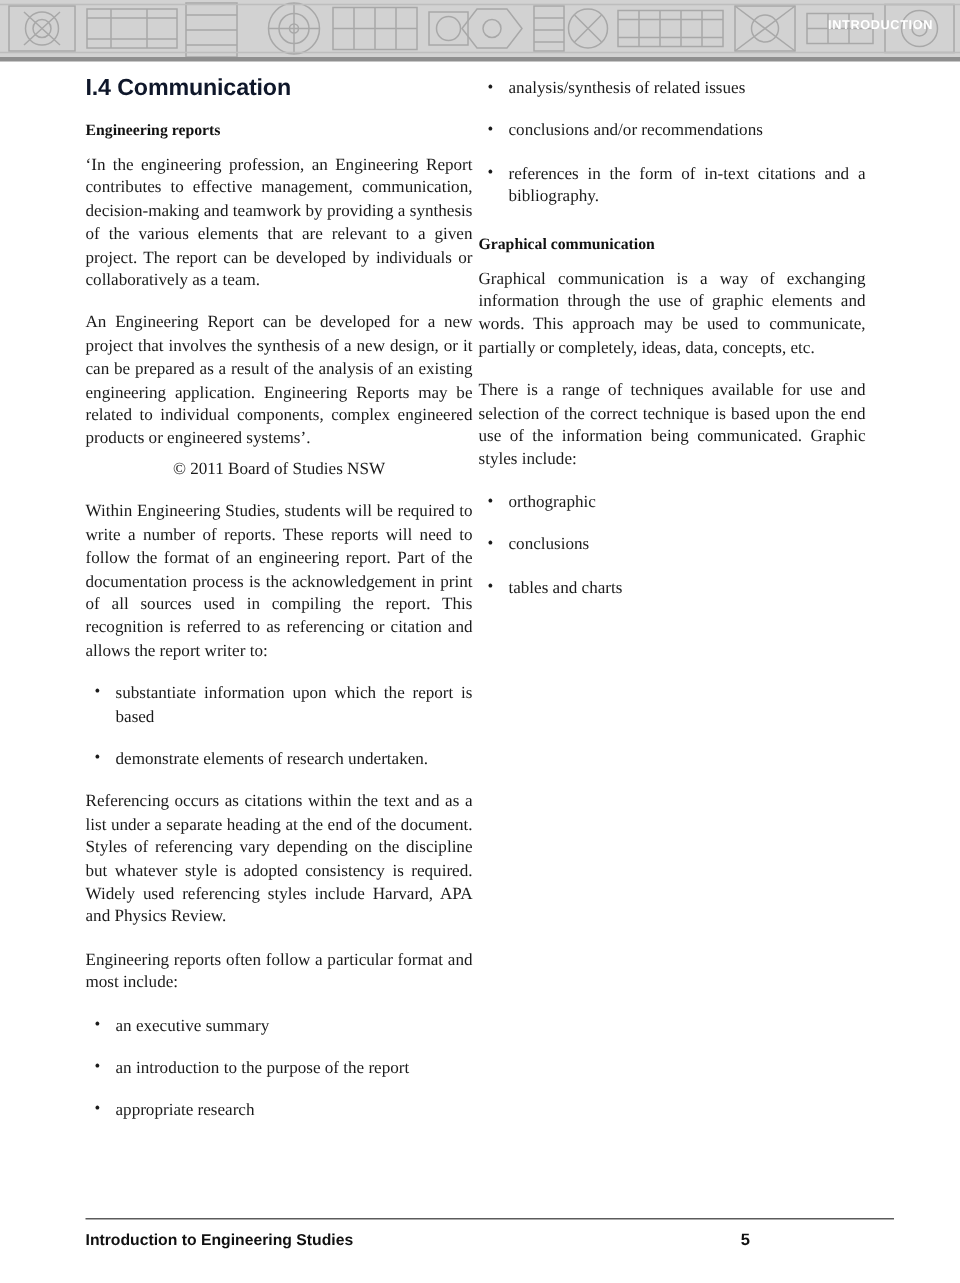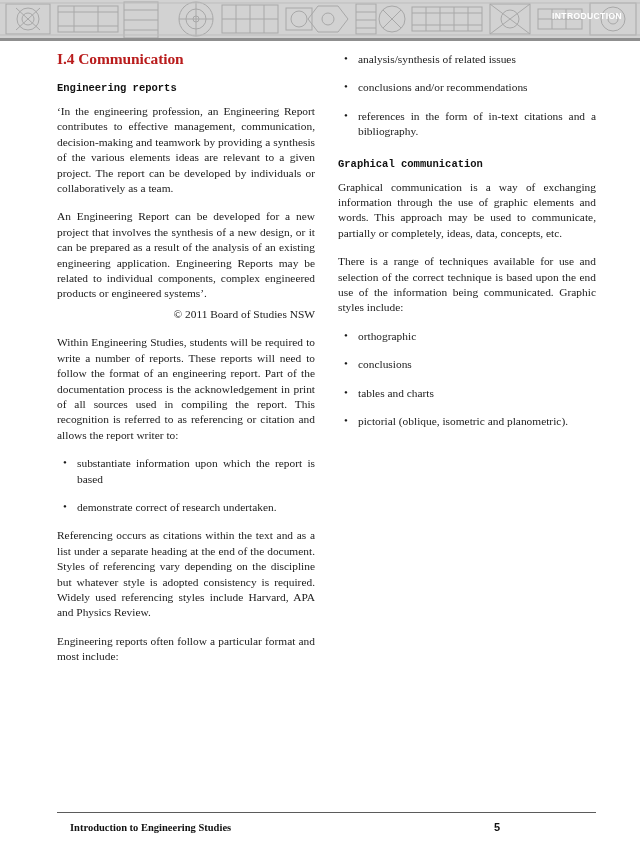--- a/index.html
+++ b/index.html
@@ -67,52 +67,52 @@
     width: 640px;
     height: 770px;
     padding: 0;
   }
   .col {
     position: absolute;
     top: 0;
     width: 258px;
   }
   .col-left { left: 57px; }
-  .col-right { left: 338px; }
+  .col-right { left: 319px; }
 
   h1.section-title {
-    font-family: Liberation Serif, serif;
+    font-family: Liberation Sans, sans-serif;
     font-size: 15.5px;
     font-weight: bold;
     margin: 0 0 14px 0;
     padding-top: 12px;
     letter-spacing: -0.1px;
-    color: #b91c1c;
+    color: #0f172a;
   }
   h2.sub-title {
-    font-family: Liberation Mono, monospace;
+    font-family: Liberation Serif, serif;
     font-size: 10.5px;
     font-weight: bold;
     margin: 0 0 10px 0;
     color: #111;
   }
   h2.sub-title.spaced { margin-top: 18px; }
 
   p.para {
     font-size: 11.4px;
     line-height: 15.4px;
     margin: 0 0 13px 0;
     text-align: justify;
     color: #1a1a1a;
   }
   p.credit {
     font-size: 11.4px;
     line-height: 15.4px;
     margin: -8px 0 13px 0;
-    text-align: right;
+    text-align: center;
     color: #1a1a1a;
   }
   ul.bullets {
     list-style: none;
     margin: 0 0 13px 0;
     padding: 0;
   }
   ul.bullets li {
     position: relative;
     font-size: 11.4px;
@@ -137,23 +137,23 @@
   .footer-rule {
     position: absolute;
     left: 57px;
     bottom: 42px;
     width: 539px;
     height: 1.5px;
     background: #5b5b5b;
   }
   .footer-text {
     position: absolute;
-    left: 70px;
+    left: 57px;
     bottom: 22px;
-    font-family: Liberation Serif, serif;
+    font-family: Liberation Sans, sans-serif;
     font-size: 10.5px;
     font-weight: bold;
     color: #111;
   }
   .footer-page {
     position: absolute;
     right: 44px;
     bottom: 22px;
     font-family: "Liberation Sans", sans-serif;
     font-size: 11px;
@@ -211,56 +211,60 @@
   </div>
   <div class="header-rule"></div>
 
   <div class="content">
 
     <div class="col col-left">
       <h1 class="section-title">I.4 Communication</h1>
 
       <h2 class="sub-title">Engineering reports</h2>
 
-      <p class="para">‘In the engineering profession, an Engineering Report contributes to effective management, communication, decision-making and teamwork by providing a synthesis of the various elements ideas are relevant to a given project. The report can be developed by individuals or collaboratively as a team.</p>
+      <p class="para">‘In the engineering profession, an Engineering Report contributes to effective management, communication, decision-making and teamwork by providing a synthesis of the various elements that are relevant to a given project. The report can be developed by individuals or collaboratively as a team.</p>
       <p class="para">An Engineering Report can be developed for a new project that involves the synthesis of a new design, or it can be prepared as a result of the analysis of an existing engineering application. Engineering Reports may be related to individual components, complex engineered products or engineered systems’.</p>
 
       <p class="credit">© 2011 Board of Studies NSW</p>
 
       <p class="para">Within Engineering Studies, students will be required to write a number of reports. These reports will need to follow the format of an engineering report. Part of the documentation process is the acknowledgement in print of all sources used in compiling the report. This recognition is referred to as referencing or citation and allows the report writer to:</p>
 
       <ul class="bullets">
         <li>substantiate information upon which the report is based</li>
-        <li>demonstrate correct of research undertaken.</li>
+        <li>demonstrate elements of research undertaken.</li>
       </ul>
 
       <p class="para">Referencing occurs as citations within the text and as a list under a separate heading at the end of the document. Styles of referencing vary depending on the discipline but whatever style is adopted consistency is required. Widely used referencing styles include Harvard, APA and Physics Review.</p>
       <p class="para">Engineering reports often follow a particular format and most include:</p>
 
+      <ul class="bullets">
+        <li>an executive summary</li>
+        <li>an introduction to the purpose of the report</li>
+        <li>appropriate research</li>
+      </ul>
     </div>
 
     <div class="col col-right">
       <div class="right-top-pad"></div>
 
       <ul class="bullets">
         <li>analysis/synthesis of related issues</li>
         <li>conclusions and/or recommendations</li>
         <li>references in the form of in-text citations and a bibliography.</li>
       </ul>
 
       <h2 class="sub-title spaced">Graphical communication</h2>
 
       <p class="para">Graphical communication is a way of exchanging information through the use of graphic elements and words. This approach may be used to communicate, partially or completely, ideas, data, concepts, etc.</p>
       <p class="para">There is a range of techniques available for use and selection of the correct technique is based upon the end use of the information being communicated. Graphic styles include:</p>
 
       <ul class="bullets">
         <li>orthographic</li>
         <li>conclusions</li>
         <li>tables and charts</li>
-        <li>pictorial (oblique, isometric and planometric).</li>
       </ul>
     </div>
 
   </div>
 
   <div class="footer-rule"></div>
   <div class="footer-text">Introduction to Engineering Studies</div>
   <div class="footer-page">5</div>
 
 </div>

